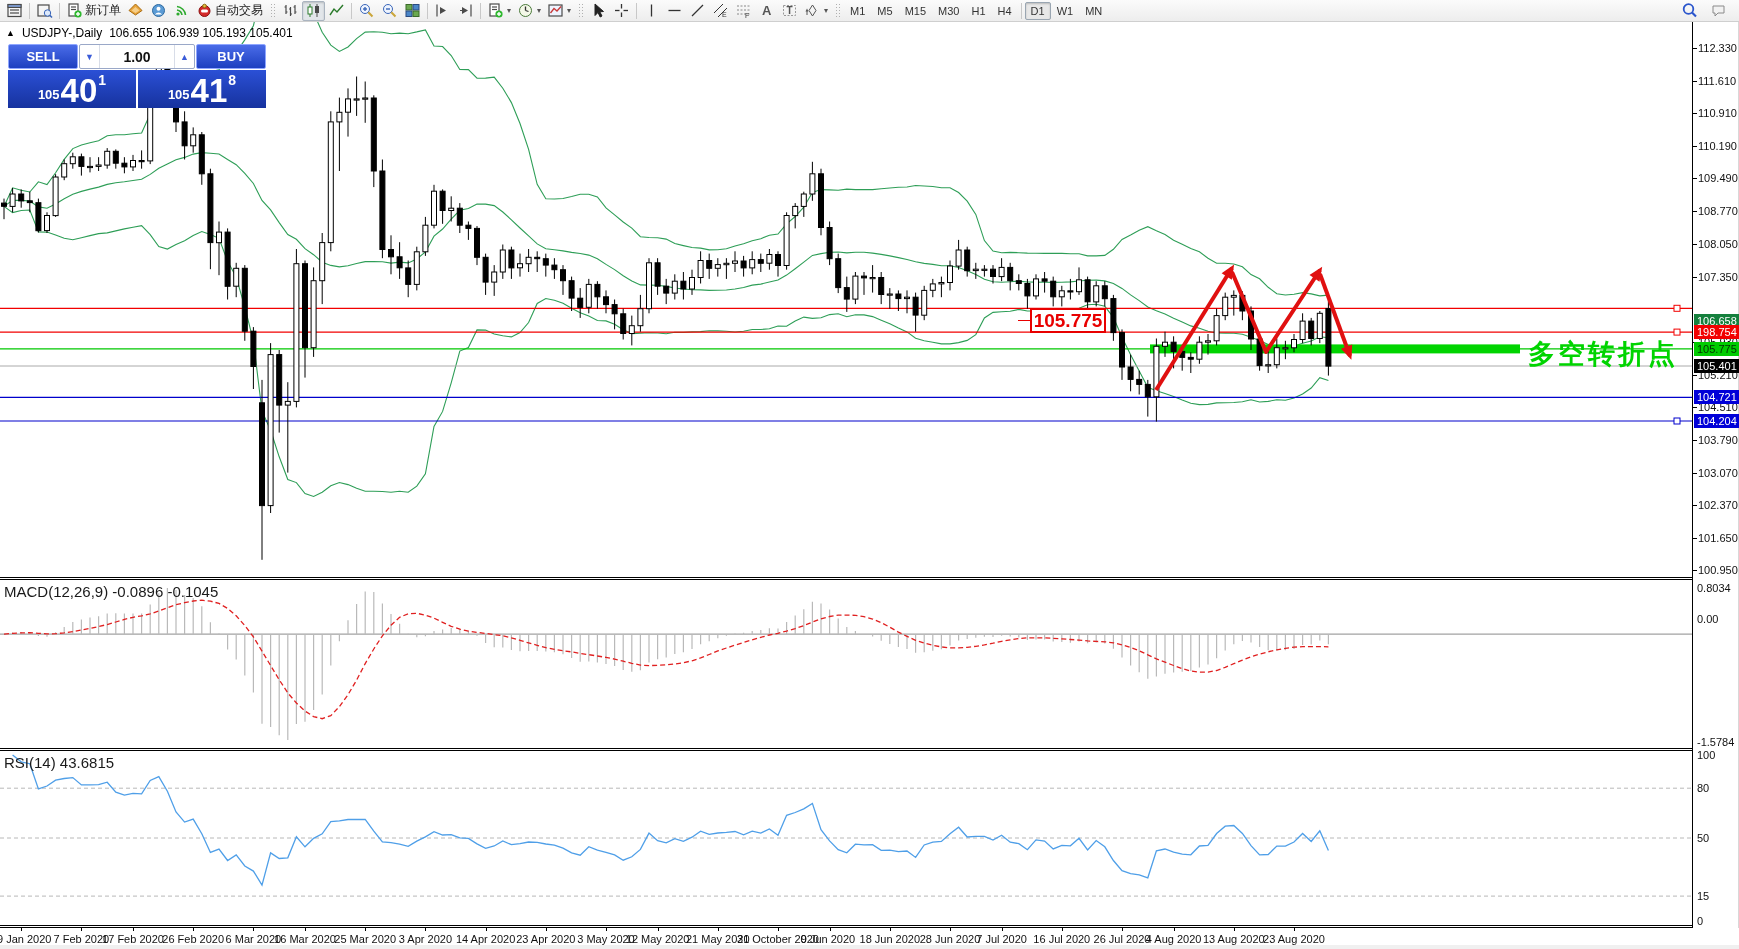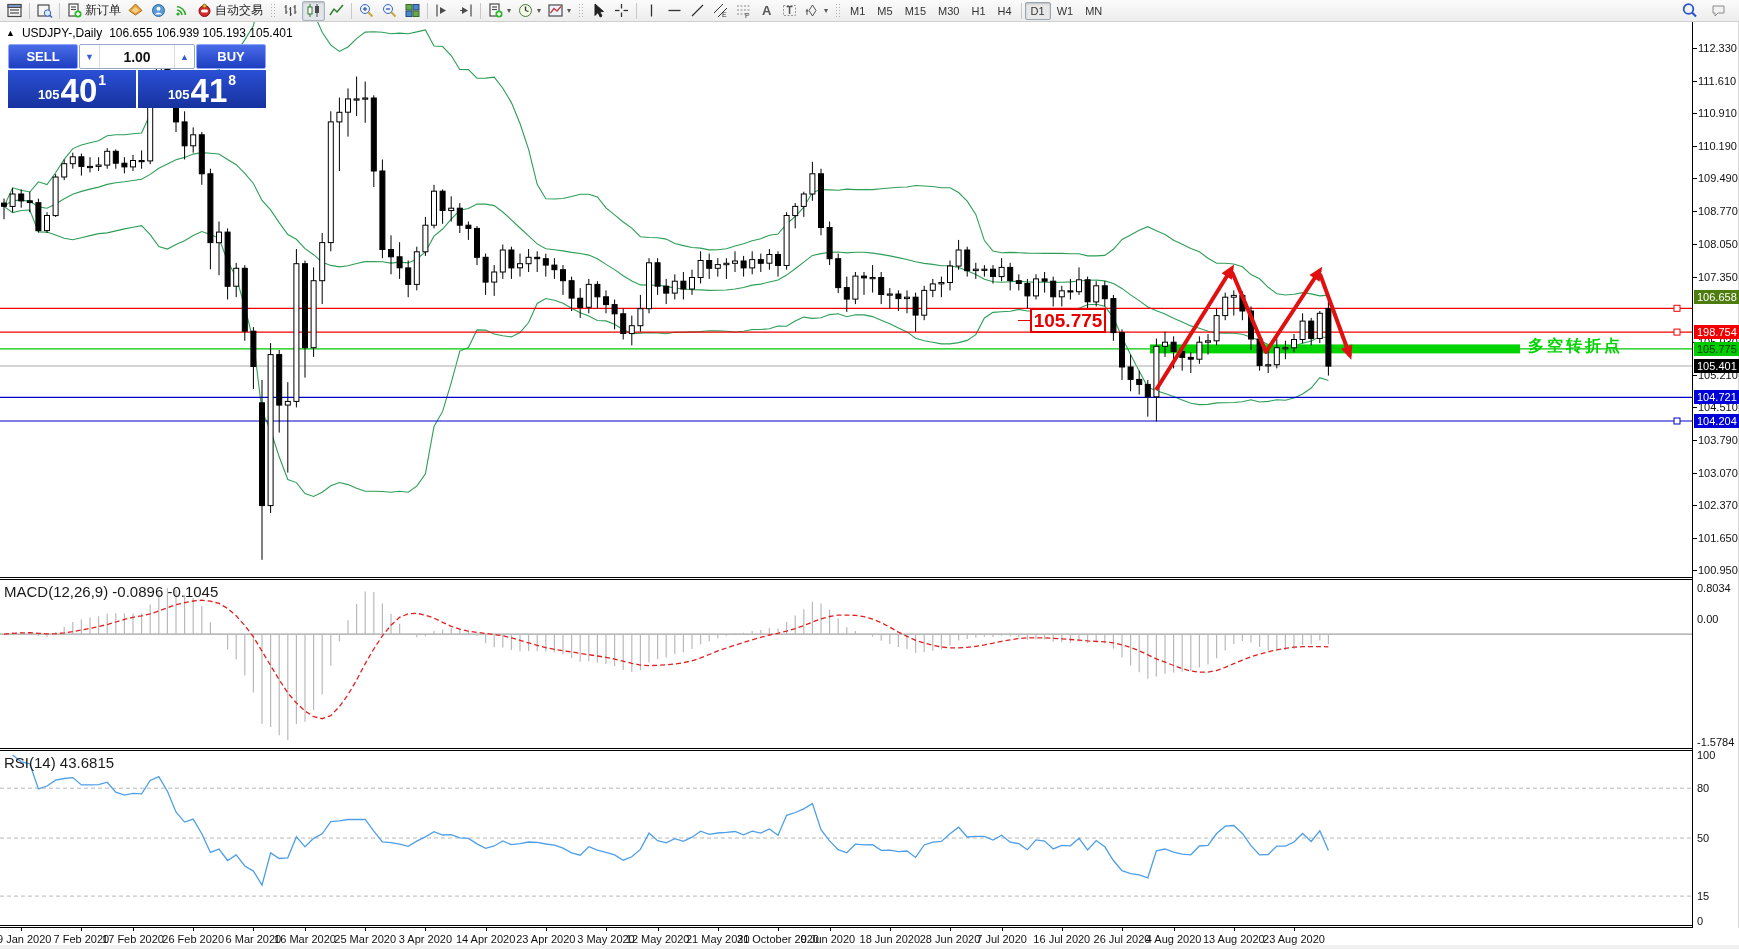--- a/index.html
+++ b/index.html
@@ -70,21 +70,21 @@
   #tp-row2 { display:flex; margin-top:1px; }
   .tp-price { width:128px; height:38px; background:linear-gradient(#2b50d6,#16329e); color:#fff;
     display:flex; align-items:flex-end; justify-content:center; padding-bottom:3px; }
   .tp-price:first-child { margin-right:2px; }
   .tp-small { font-size:13px; font-weight:bold; margin-bottom:3px; }
   .tp-big { font-size:33px; font-weight:bold; line-height:0.85; margin:0 1px; }
   .tp-sup { font-size:14px; font-weight:bold; align-self:flex-start; margin-top:2px; }
 
   #price-callout { position:absolute; border:2px solid #e80000; color:#e80000; background:#fff;
     font-size:19px; font-weight:bold; display:flex; align-items:center; justify-content:center; }
-  #cn-label { position:absolute; font-size:16px; font-weight:bold; letter-spacing:3px; white-space:nowrap; }
+  #cn-label { position:absolute; font-size:27px; font-weight:bold; letter-spacing:3px; white-space:nowrap; }
   svg text { font-family:"Liberation Sans",sans-serif; }
 </style>
 </head>
 <body>
 
 <div id="stage">
 
   <div id="toolbar">
       <div class="tb-btn">
         <span>
@@ -968,21 +968,21 @@
       <div class="tick-dash" style="top: 417.986px;"></div>
       <div class="tick-label" style="top: 417.986px;">103.790</div>
       <div class="tick-dash" style="top: 451.034px;"></div>
       <div class="tick-label" style="top: 451.034px;">103.070</div>
       <div class="tick-dash" style="top: 483.164px;"></div>
       <div class="tick-label" style="top: 483.164px;">102.370</div>
       <div class="tick-dash" style="top: 516.212px;"></div>
       <div class="tick-label" style="top: 516.212px;">101.650</div>
       <div class="tick-dash" style="top: 548.342px;"></div>
       <div class="tick-label" style="top: 548.342px;">100.950</div>
-      <div class="level-label" style="top: 275px; background: #4d7c0f; color: rgb(255, 255, 255); text-align: center;">106.658</div>
+      <div class="level-label" style="top: 299px; background: #15803d; color: rgb(255, 255, 255); text-align: center;">106.658</div>
       <div class="level-label" style="top: 310.075px; background: rgb(242, 0, 0); color: rgb(255, 255, 255);">198.754</div>
       <div class="level-label" style="top: 326.874px; background: rgb(0, 204, 0); color: rgb(0, 51, 0);">105.775</div>
       <div class="level-label" style="top: 344.041px; background: rgb(0, 0, 0); color: rgb(255, 255, 255);">105.401</div>
       <div class="level-label" style="top: 375.253px; background: rgb(0, 0, 216); color: rgb(255, 255, 255);">104.721</div>
       <div class="level-label" style="top: 398.983px; background: rgb(0, 0, 216); color: rgb(255, 255, 255);">104.204</div>
     </div>
   <div id="date-axis">
       <div class="date-tick" style="left: 21.2px;"></div>
       <div class="date-label" style="left: 21.2px;">29 Jan 2020</div>
       <div class="date-tick" style="left: 81.4px;"></div>

